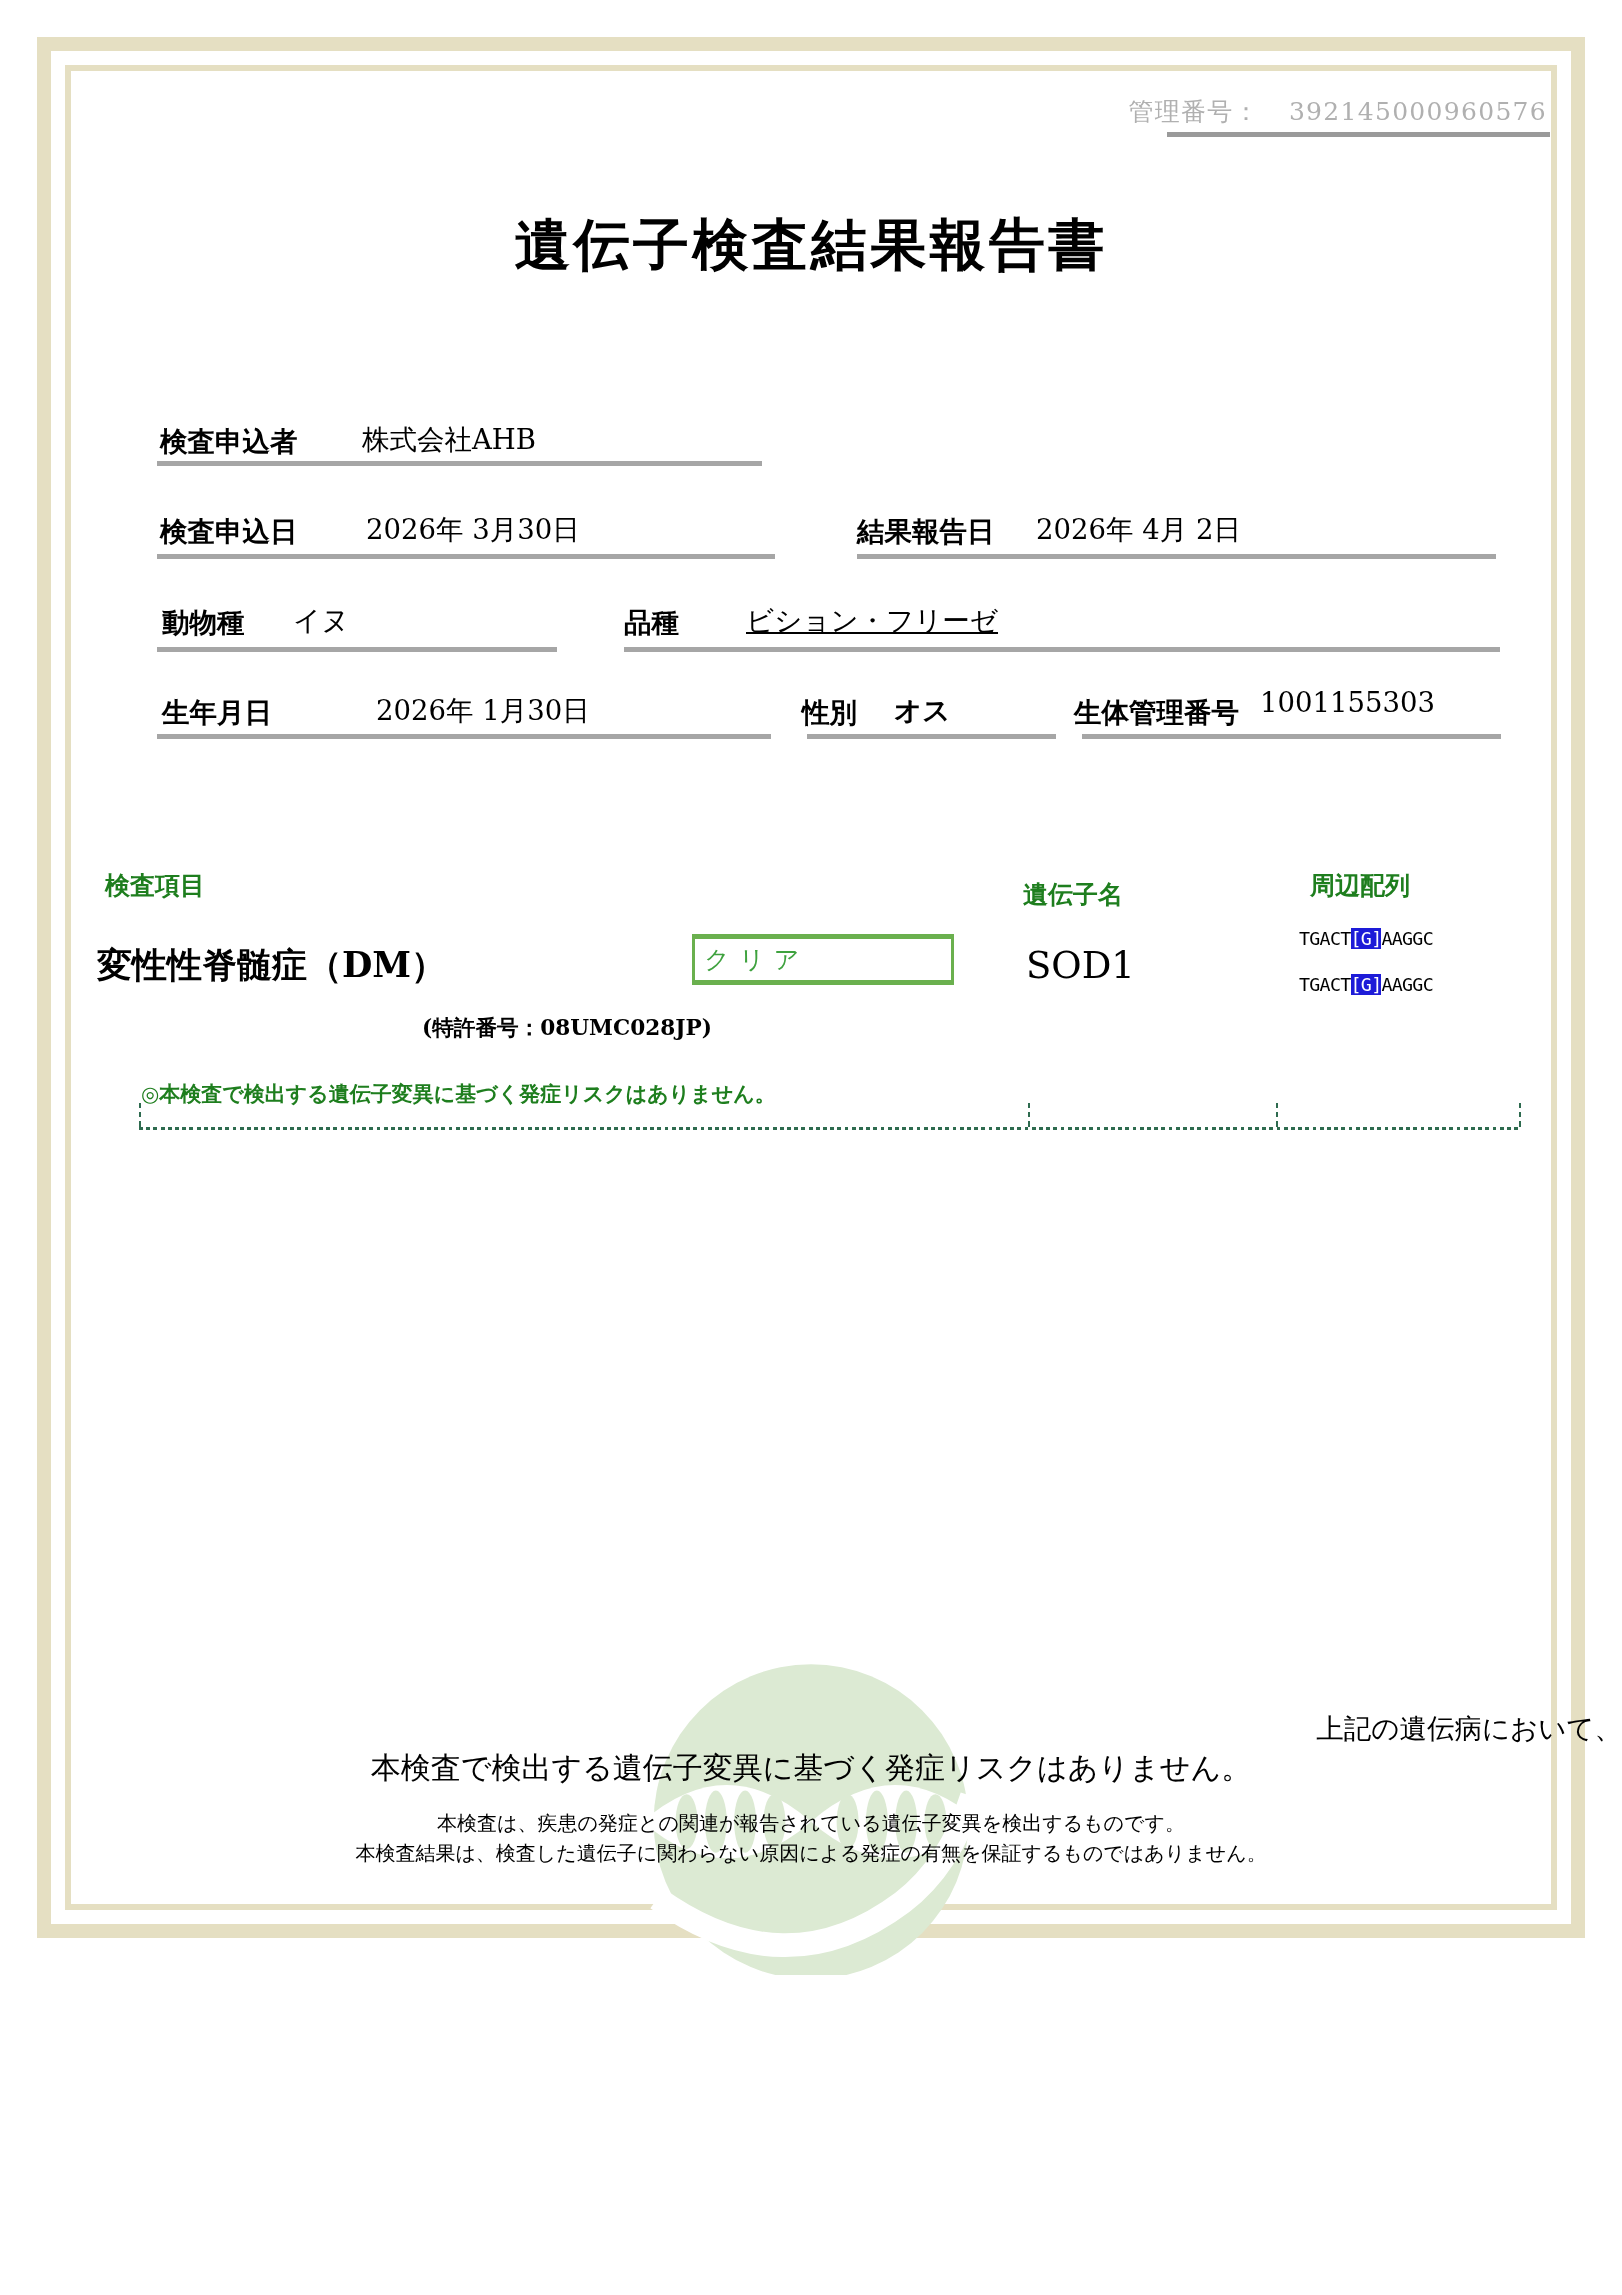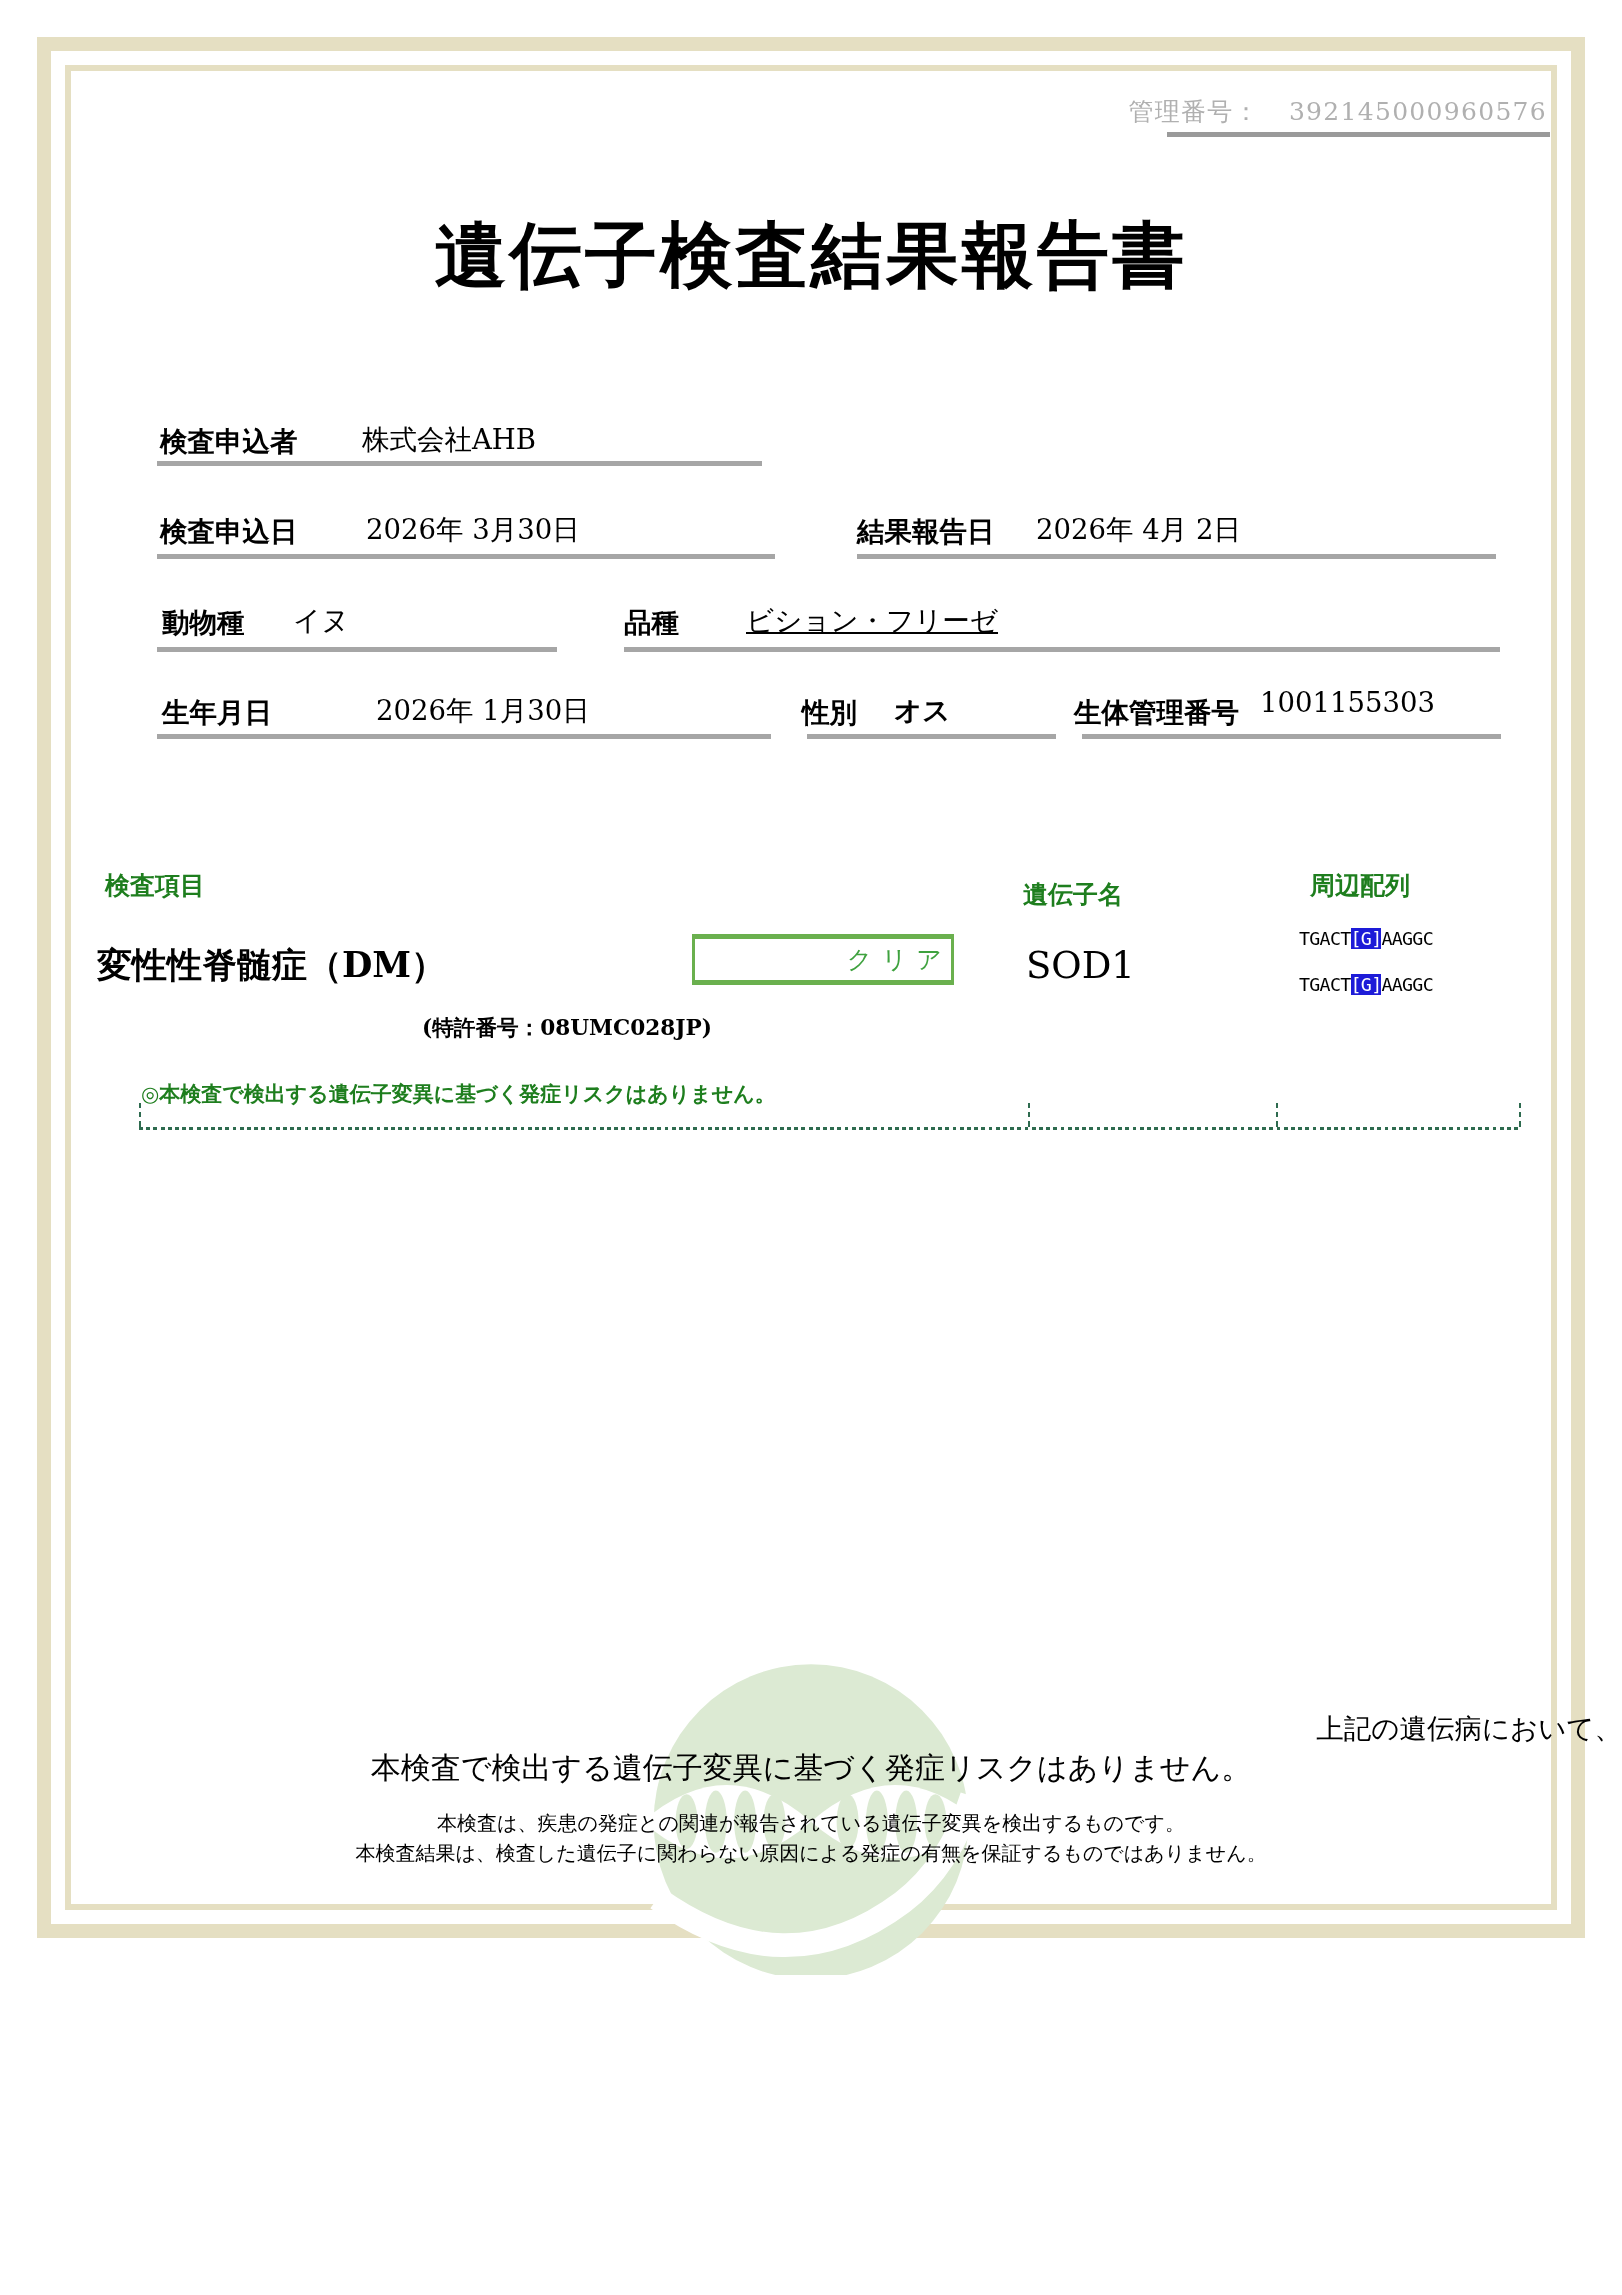--- a/index.html
+++ b/index.html
@@ -21,31 +21,31 @@
   .page{
     position:relative;width:1622px;height:1975px;background:#fff;overflow:hidden;
     font-family:"DejaVu Serif","Liberation Serif",serif;color:var(--text-black);
   }
   .abs{position:absolute;}
   .frame-outer{position:absolute;top:37px;left:37px;right:37px;bottom:37px;border:14.4px solid var(--frame-beige);}
   .frame-inner{position:absolute;top:65px;left:65px;right:65px;bottom:65px;border:6.5px solid var(--frame-beige);}
   .mgmt{top:95px;right:75px;font-size:25px;color:var(--mgmt-gray);letter-spacing:1.3px;white-space:nowrap;}
   .mgmt .num{margin-left:29px;}
   .mgmt-line{top:132px;left:1167px;width:383px;height:4.6px;background:#9a9a9a;}
-  .title{top:208px;left:0;width:1622px;text-align:center;font-size:72px;font-weight:700;letter-spacing:3.3px;margin:0;}
+  .title{top:208px;left:0;width:1622px;text-align:center;font-size:56px;font-weight:700;letter-spacing:3.3px;margin:0;}
   .lbl{font-weight:700;font-size:27.5px;white-space:nowrap;}
   .val{font-size:27.5px;white-space:nowrap;}
   .uline{height:5.2px;background:var(--line-gray);}
   .sec-h{font-weight:700;font-size:25px;color:var(--green-dark);white-space:nowrap;}
   .disease{font-weight:700;font-size:35px;white-space:nowrap;}
   .patent{font-size:21.6px;font-weight:700;white-space:nowrap;}
   .result-box{
     left:692px;top:934px;width:262px;height:51px;
     border:3.3px solid var(--green-border);border-top-width:5.2px;border-bottom-width:5.2px;
-    display:flex;align-items:center;justify-content:flex-end;box-sizing:border-box;
+    display:flex;align-items:center;justify-content:flex-start;box-sizing:border-box;
   }
   .result-box .txt{color:var(--green-result);font-size:25px;letter-spacing:9.2px;text-indent:9.2px;}
   .gene{font-size:37px;white-space:nowrap;}
   .seq{font-family:"DejaVu Sans Mono","Liberation Mono",monospace;font-size:18.3px;white-space:nowrap;letter-spacing:-0.7px;}
   .seq-hl{background:var(--seq-blue);color:#fff;}
   .desc{left:141px;top:1018px;width:1387px;font-size:21px;font-weight:700;line-height:32px;}
   .risk-note{left:141px;top:1080px;font-size:21px;font-weight:700;color:var(--green-dark);white-space:nowrap;}
   .dot-h{left:139px;top:1127px;width:1382px;height:3.3px;
     background:repeating-linear-gradient(90deg,var(--dotted-green) 0 3.9px,transparent 3.9px 7.2px);}
   .dot-v{width:2px;height:25px;top:1103px;

